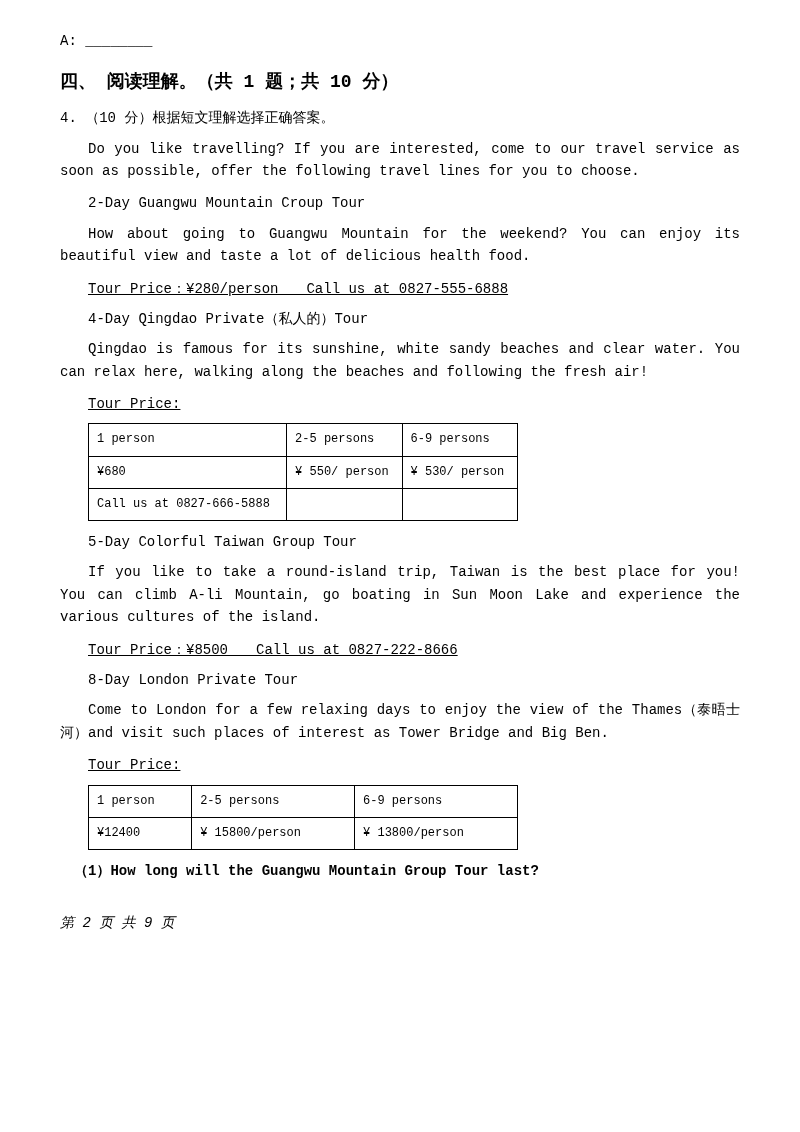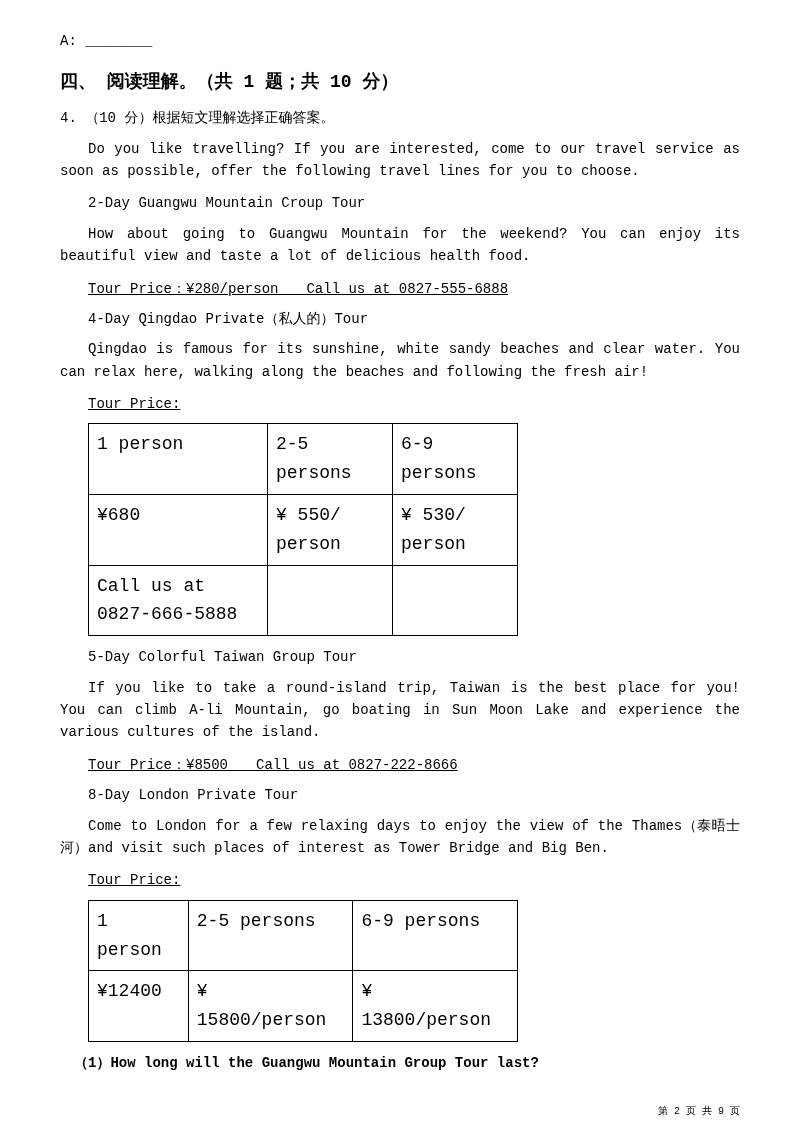--- a/index.html
+++ b/index.html
@@ -50,27 +50,28 @@
     table {
       border-collapse: collapse;
       margin-left: 2em;
       margin-bottom: 10px;
       width: calc(100% - 2em);
       max-width: 430px;
     }
     table td {
       border: 1px solid #000;
       padding: 6px 8px;
-      font-size: 18px;
+      font-size: 12px;
       vertical-align: top;
     }
     .page-footer {
-      text-align: right;
+      text-align: left;
       margin-top: 30px;
-      font-size: 10px;
+      font-size: 14px;
+      font-style: italic;
     }
     .final-question {
       margin-top: 10px;
       font-size: 14px;
       margin-left: 1em;
       font-weight: bold;
     }
   </style>
 </head>
 <body>

